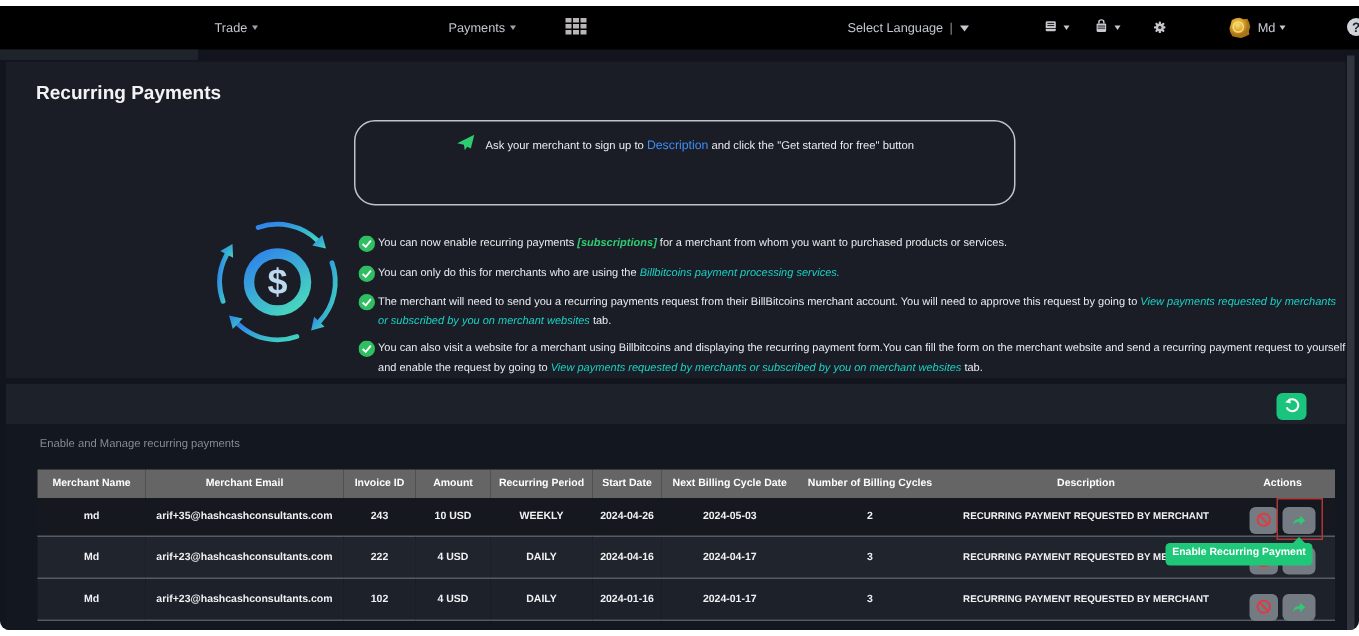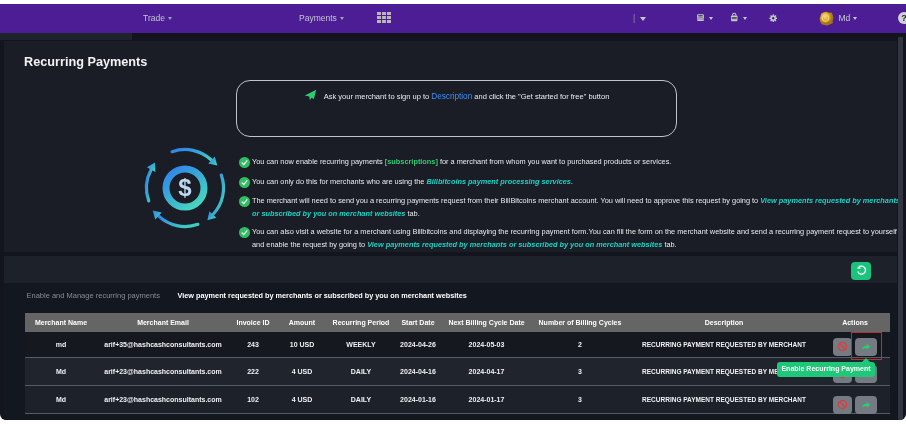--- a/index.html
+++ b/index.html
@@ -1,37 +1,37 @@
 <!DOCTYPE html>
 <html><head>
 <meta charset="utf-8">
 <style>
   * { margin:0; padding:0; box-sizing:border-box; }
   html,body { width:906px; height:424px; background:#ffffff; font-family:"Liberation Sans", sans-serif; overflow:hidden; }
   .abs { position:absolute; }
   .app { position:absolute; left:0; top:4px; width:906px; height:415.5px; background:#12151d; border-radius:0 0 6px 6px; overflow:hidden; }
   
-  .nav { position:absolute; left:0; top:0; width:100%; height:29px; background:#4c1d95; }
+  .nav { position:absolute; left:0; top:0; width:100%; height:29px; background:#000000; }
   .nav .item { position:absolute; top:0; height:29px; line-height:29px; color:#c3c7ce; font-size:8.5px; white-space:nowrap; }
   .caret { display:inline-block; width:0; height:0; border-left:2.5px solid transparent; border-right:2.5px solid transparent; border-top:3px solid #9da2ab; vertical-align:middle; margin-left:3px; margin-top:-1px;}
   .gridicon { position:absolute; left:377px; top:8px; width:15px; height:12px; display:grid; grid-template-columns:4px 4px 4px; grid-template-rows:3px 3px 3px; gap:1px; }
   .gridicon span { background:#b9b6b6; }
   .subleft { position:absolute; left:0; top:29px; width:132px; height:7px; background:#1f232b; }
   
   .panel { position:absolute; left:4px; top:37px; width:893px; height:211px; background:#1a1d26; }
   .title { position:absolute; left:24px; top:51px; width:898px; color:#f2f3f5; font-size:12.7px; font-weight:bold; }
   .infobox { position:absolute; left:236px; top:75.5px; width:441px; height:57.5px; border:1px solid #bfc3ca; border-radius:14px; }
   .iline { position:absolute; left:0; width:100%; text-align:center; color:#e9ebef; font-size:7.5px; white-space:nowrap; }
   .iline svg { vertical-align:-3px; margin-right:7px; }
   .blue { color:#3e8ef7; font-size:8.2px; }
   
   .bullet { position:absolute; color:#e9ebef; font-size:7.35px; line-height:12.7px; }
   .bullet .chk { position:absolute; left:-13.5px; top:1px; }
-  .tealit { color:#19d3c5; font-style:italic; font-weight:bold; }
-  .greenit { color:#2ecc71; font-weight:bold; }
+  .tealit { color:#19d3c5; font-style:italic; font-weight:normal; }
+  .greenit { color:#2ecc71; font-style:italic; font-weight:bold; }
   
   .toolbar { position:absolute; left:4px; top:252px; width:893px; height:27px; background:#1d212a; }
   .greenbtn { position:absolute; left:847px; top:6px; width:20px; height:18px; background:#1bc47d; border-radius:4px; text-align:center; }
   .tabs { position:absolute; left:4px; top:279px; width:893px; height:27px; background:#131720; color:#868b94; font-size:7.5px; }
   .tab1 { position:absolute; left:22.5px; top:7.5px; }
   .tab2 { position:absolute; left:173.5px; top:7.5px; color:#ffffff; font-weight:bold; font-size:7.3px; }
   
   .tablesec { position:absolute; left:4px; top:306px; width:893px; height:109.5px; background:#131720; }
   table { position:absolute; left:21px; top:3px; width:865px; border-collapse:collapse; table-layout:fixed; }
   th { background:#656565; color:#ffffff; font-size:7px; font-weight:bold; height:19px; text-align:center; padding:0; }
@@ -59,20 +59,21 @@
         <span></span>
         <span></span>
         <span></span>
         <span></span>
         <span></span>
         <span></span>
         <span></span>
         <span></span>
         <span></span>
       </div>
+    <span class="item" style="left:565px;">Select Language</span>
     <span class="item" style="left:633px; color:#8b9097;">|</span>
     <span class="item" style="left:640px;"><span style="display:inline-block;width:0;height:0;border-left:3.5px solid transparent;border-right:3.5px solid transparent;border-top:4.5px solid #c3c7ce;vertical-align:middle;"></span></span>
 
     <svg class="abs" style="left:695.5px; top:8.5px;" width="9" height="9" viewBox="0 0 16 16" fill="#c8c8cc">
         <path d="M2 3.5 Q2 2 3.5 2 L12.5 2 Q14 2 14 3.5 L14 10 L2 10 Z M2 11 L14 11 L14 12.5 Q14 14 12.5 14 L3.5 14 Q2 14 2 12.5 Z"></path>
         <rect x="4" y="4" width="8" height="1.3" fill="#23262e"></rect>
         <rect x="4" y="6.5" width="8" height="1.3" fill="#23262e"></rect>
       </svg>
     <span class="item" style="left:706px;"><span class="caret" style="border-top-color:#c3c7ce;"></span></span>
 
@@ -185,21 +186,20 @@
   </div>
 
   <div class="toolbar">
     <div class="greenbtn"><svg width="11" height="11" viewBox="0 0 16 16" style="margin-top:3px;">
           <path d="M4.2 3.1 A 5.8 5.8 0 1 1 2.6 9.5" stroke="#fff" stroke-width="2" fill="none"></path>
           <polygon points="5.9,0.5 6.5,5.9 1.2,4.7" fill="#fff"></polygon>
         </svg></div>
   </div>
   <div class="tabs">
     <span class="tab1">Enable and Manage recurring payments</span>
-    <span class="tab2">View payment requested by merchants or subscribed by you on merchant websites</span>
   </div>
 
   <div class="tablesec">
     <table>
       <colgroup>
           <col style="width:72px">
           <col style="width:132px">
           <col style="width:48px">
           <col style="width:50px">
           <col style="width:68px">

